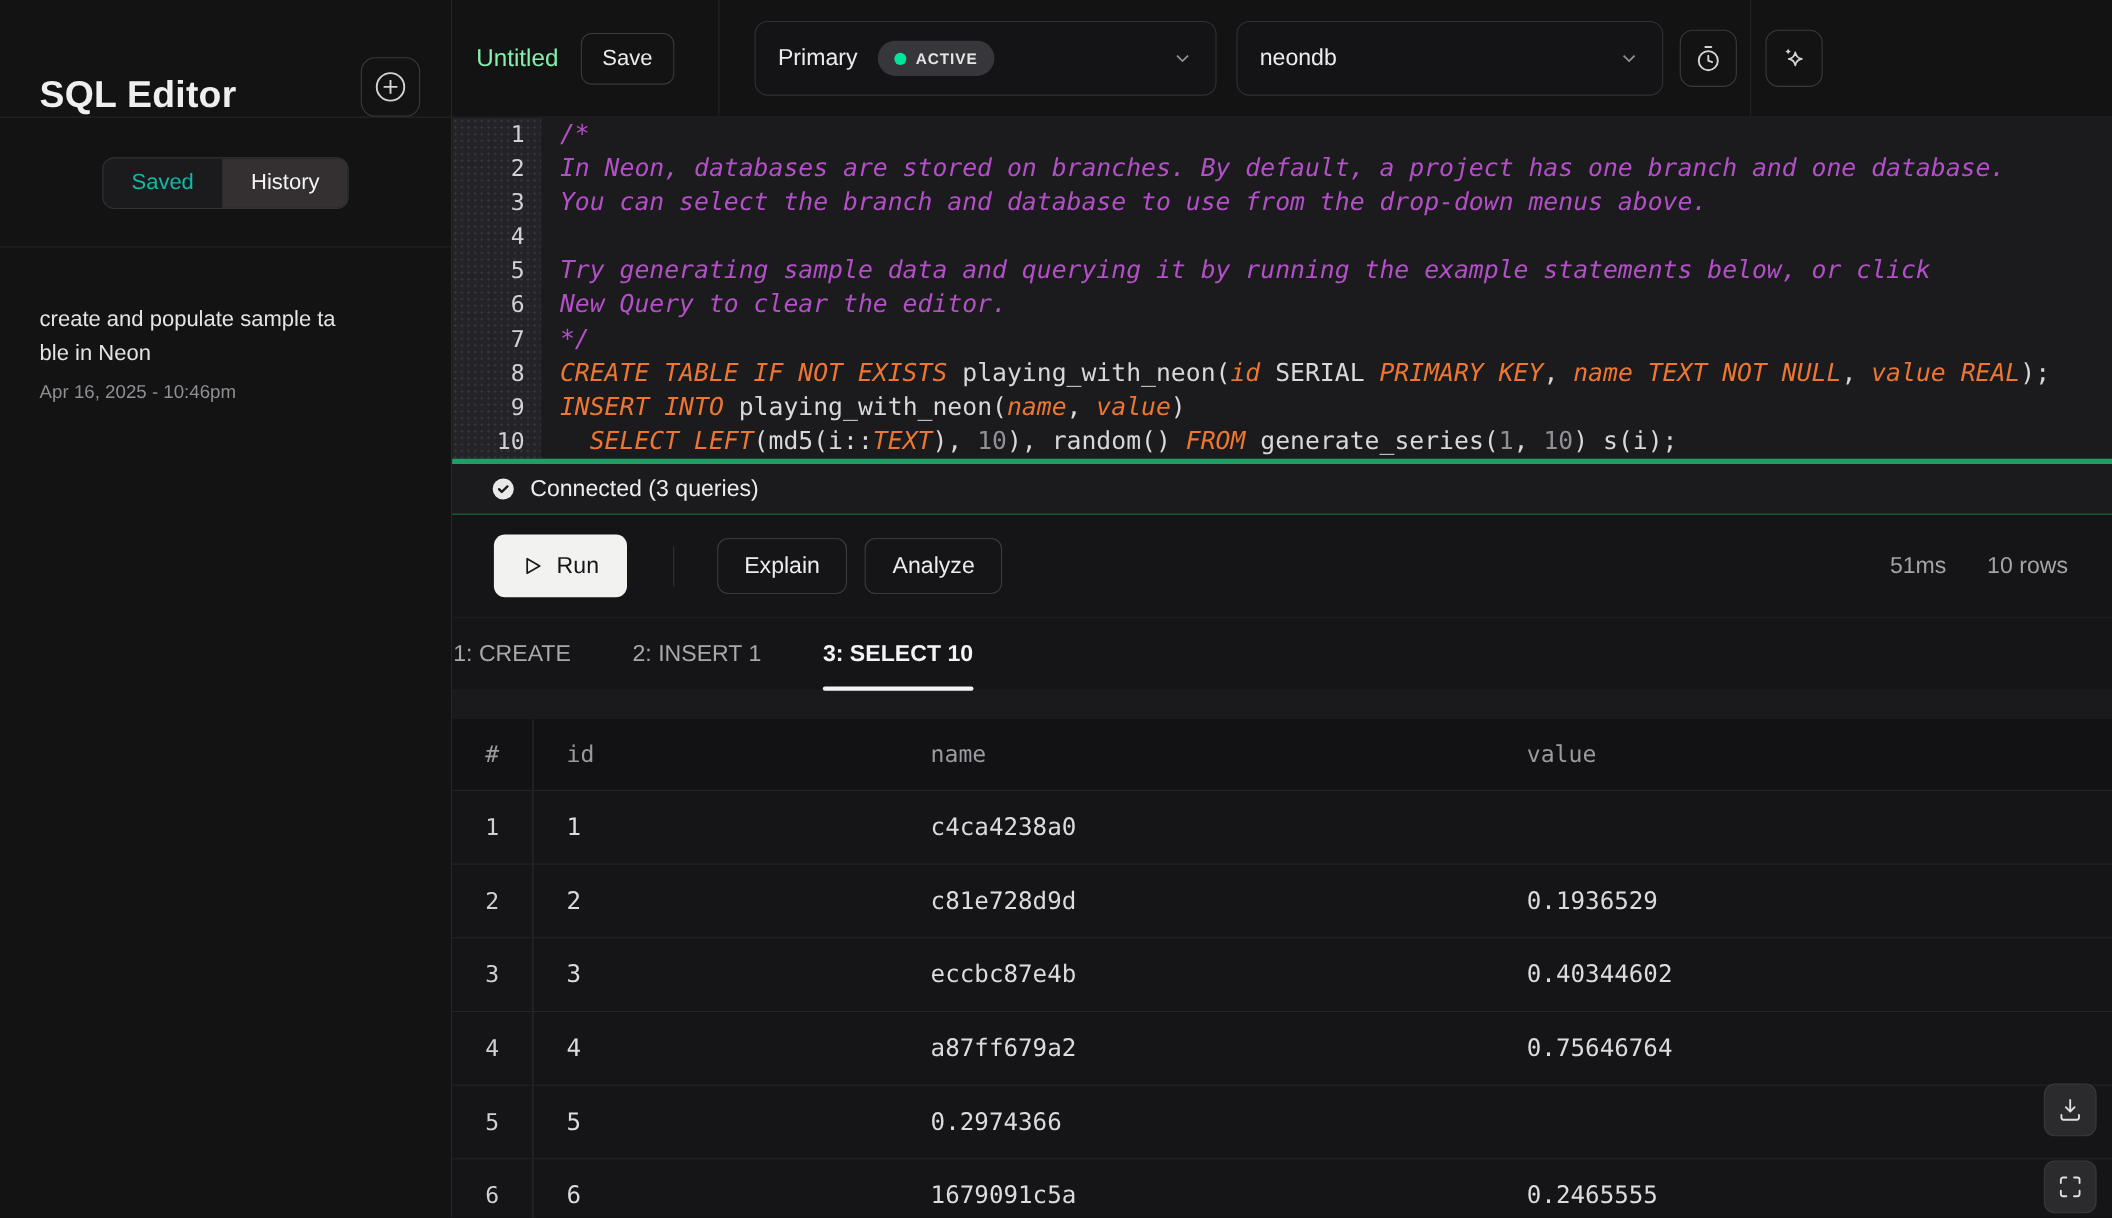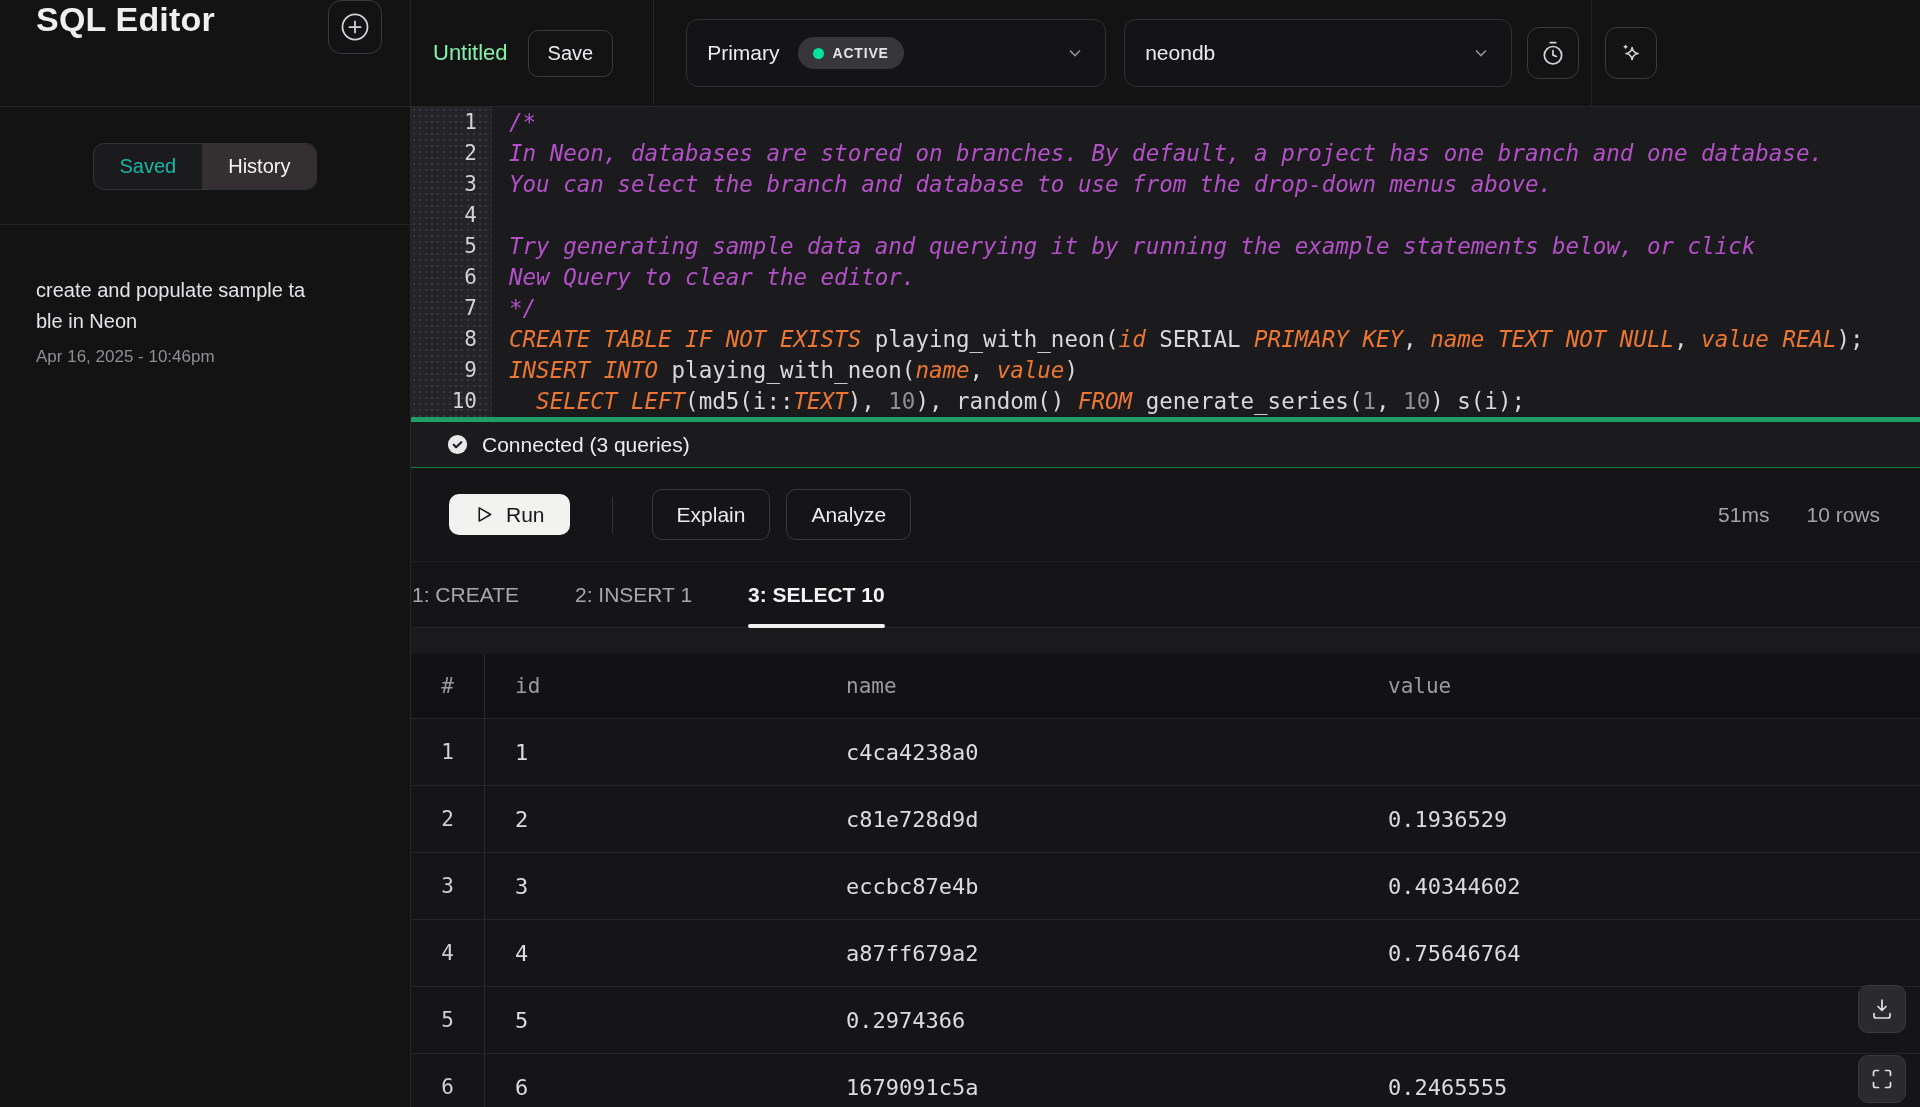--- a/index.html
+++ b/index.html
@@ -4,21 +4,21 @@
 <style>
   * { margin:0; padding:0; box-sizing:border-box; }
   html,body { width:1920px; height:1107px; overflow:hidden; background:#131314;
     font-family:"Liberation Sans", sans-serif; color:#e9e9ea; }
   .app { display:flex; width:1920px; height:1107px; position:relative; }
 
   
   .sidebar { width:411px; flex:0 0 411px; background:#131314; border-right:1px solid #27272a;
     display:flex; flex-direction:column; }
   .sidebar-header { height:107px; border-bottom:1px solid #27272a; display:flex;
-    align-items:flex-start; justify-content:space-between; padding:0 28px 0 36px; }
+    align-items:flex-end; justify-content:space-between; padding:0 28px 0 36px; }
   .sidebar-title { font-size:34px; font-weight:700; letter-spacing:.2px; color:#efeff0; }
   .icon-btn { background:transparent; border:1px solid #3a3a3e; border-radius:13px;
     width:54px; height:54px; display:flex; align-items:center; justify-content:center;
     cursor:pointer; color:#d3d3d6; }
   .segmented-wrap { padding:36px 0 0 0; display:flex; justify-content:center; }
   .segmented { display:flex; border:1px solid #333337; border-radius:11px; overflow:hidden;
     background:#1b1b1d; }
   .segment { padding:11px 26px; font-size:20px; color:#14b8a6; background:transparent;
     border:none; cursor:pointer; font-family:inherit; }
   .segment.active { background:#343031; color:#f4f4f5; }
@@ -69,21 +69,21 @@
   .exec-bar { height:5px; flex:0 0 5px; }
 
   
   .connected-row { height:46px; flex:0 0 46px; background:#1b1b1d; border-bottom:1px solid #15803d;
     display:flex; align-items:center; gap:13px; padding-left:35px; }
   .connected-text { font-size:21px; color:#ececee; }
 
   
   .actions-row { height:93px; flex:0 0 93px; background:#151517; display:flex; align-items:center;
     padding:0 40px 0 38px; }
-  .run-btn { background:#f2f2f1; color:#161618; border:none; border-radius:10px; height:41px;
+  .run-btn { background:#f2f2f1; color:#161618; border:none; border-radius:10px; height:57px;
     padding:0 25px; font-size:21px; font-weight:500; display:flex; align-items:center; gap:11px; }
   .actions-vdiv { width:1px; height:36px; background:#333337; margin:0 39px 0 42px; }
   .ghost-btn { background:transparent; border:1px solid #3a3a3e; border-radius:10px; height:51px;
     padding:0 24px; font-size:21px; color:#ececee; }
   .ghost-btn + .ghost-btn { margin-left:16px; }
   .exec-meta { margin-left:auto; display:flex; gap:37px; font-size:21px; color:#a3a3a8; }
 
   
   .result-tabs { height:67px; flex:0 0 67px; background:#151517; border-top:1px solid #1f1f22;
     border-bottom:1px solid #242427; display:flex; gap:56px; padding-left:1px; }

